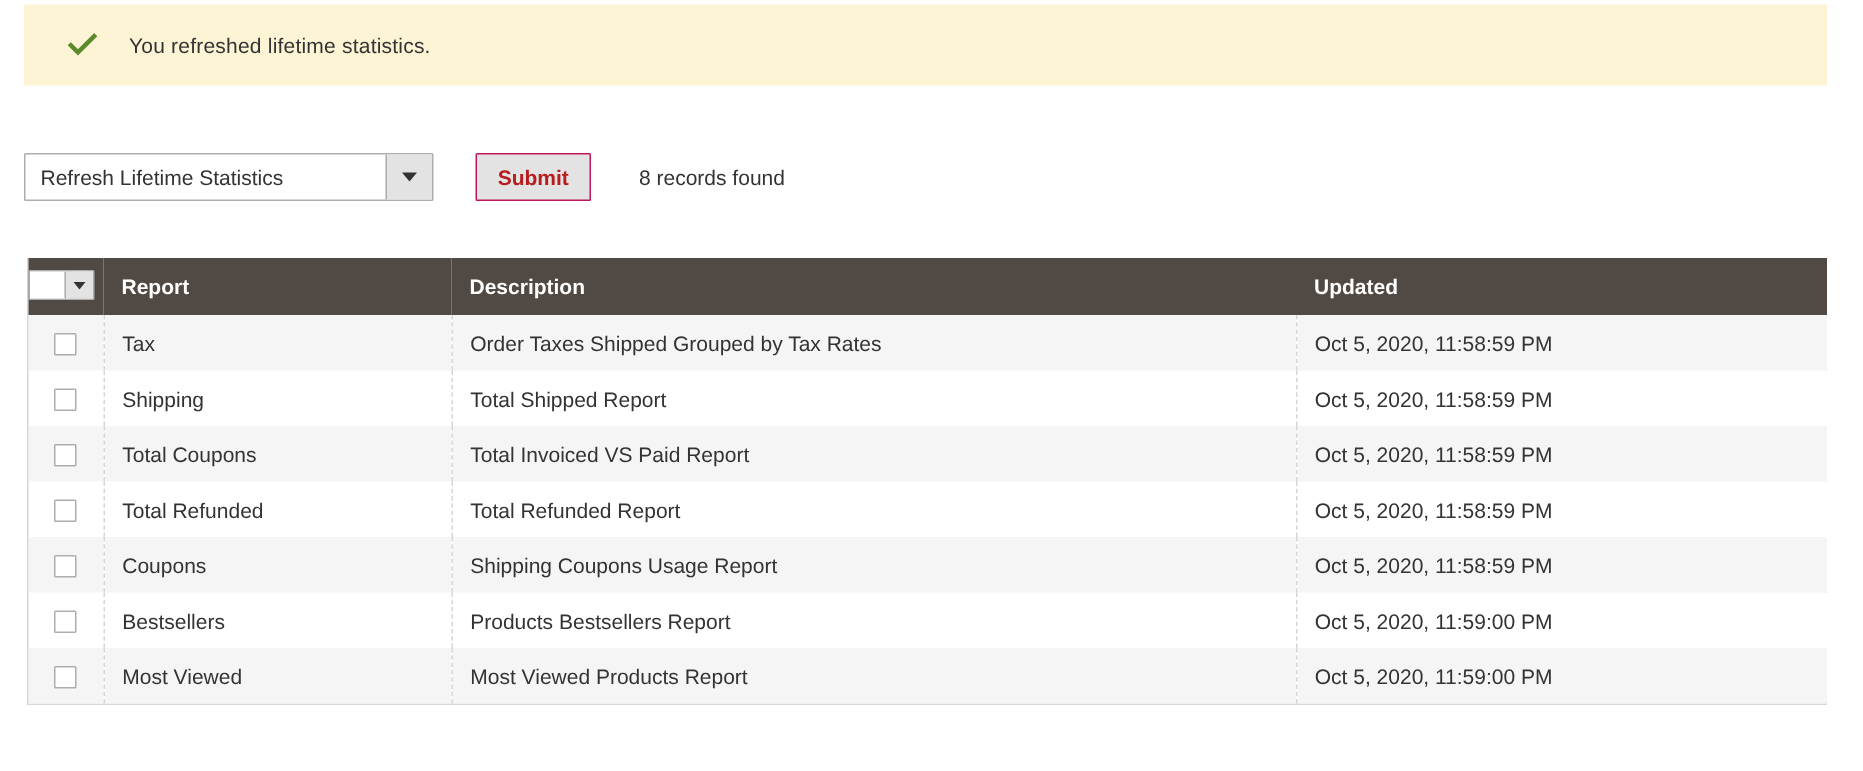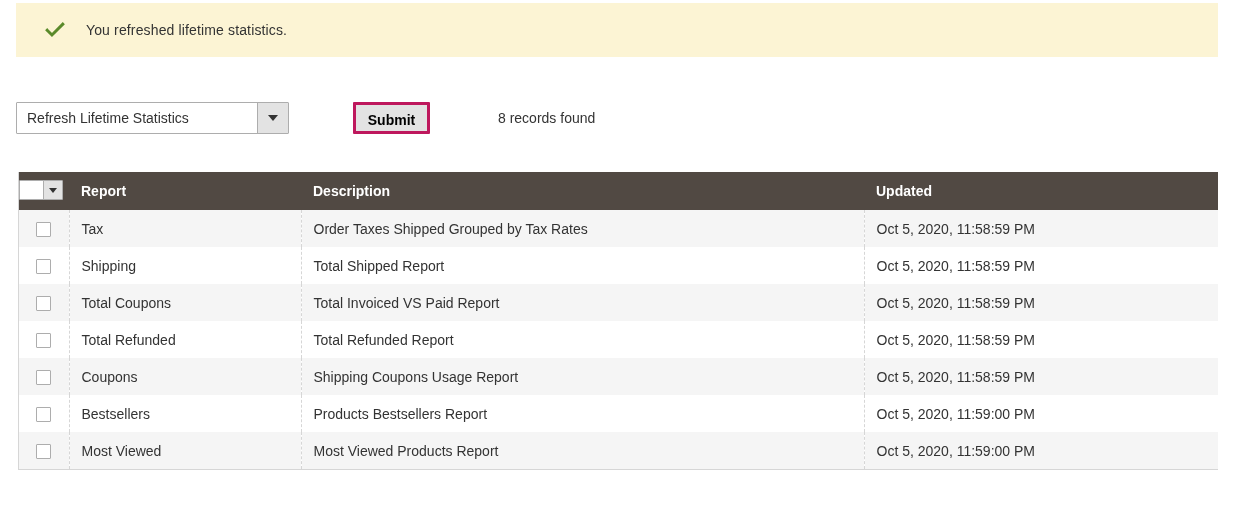--- a/index.html
+++ b/index.html
@@ -52,21 +52,20 @@
   }
 
   
   .controls-row {
     position: absolute;
     left: 16px;
     top: 101px;
     height: 34px;
     display: flex;
     align-items: center;
-    gap: 36px;
   }
   .select-wrap {
     position: relative;
     width: 273px;
     height: 32px;
     border: 1px solid #adadad;
     background: #ffffff;
     box-sizing: border-box;
     display: flex;
     align-items: center;
@@ -96,26 +95,26 @@
     height: 0;
     border-left: 5px solid transparent;
     border-right: 5px solid transparent;
     border-top: 6px solid #333333;
   }
   .submit-button {
     margin-left: 28px;
     width: 77px;
     height: 32px;
     background: #e3e3e3;
-    border: 3px solid #be185d;
+    border: 1px solid #be185d;
     box-sizing: border-box;
     font-family: "Liberation Sans", sans-serif;
     font-size: 14px;
     font-weight: bold;
-    color: #000000;
+    color: #b91c1c;
     cursor: pointer;
     border-radius: 1px;
     padding: 0;
     line-height: 30px;
   }
   .records-found {
     margin-left: 32px;
     font-size: 14px;
     color: #333333;
     white-space: nowrap;

